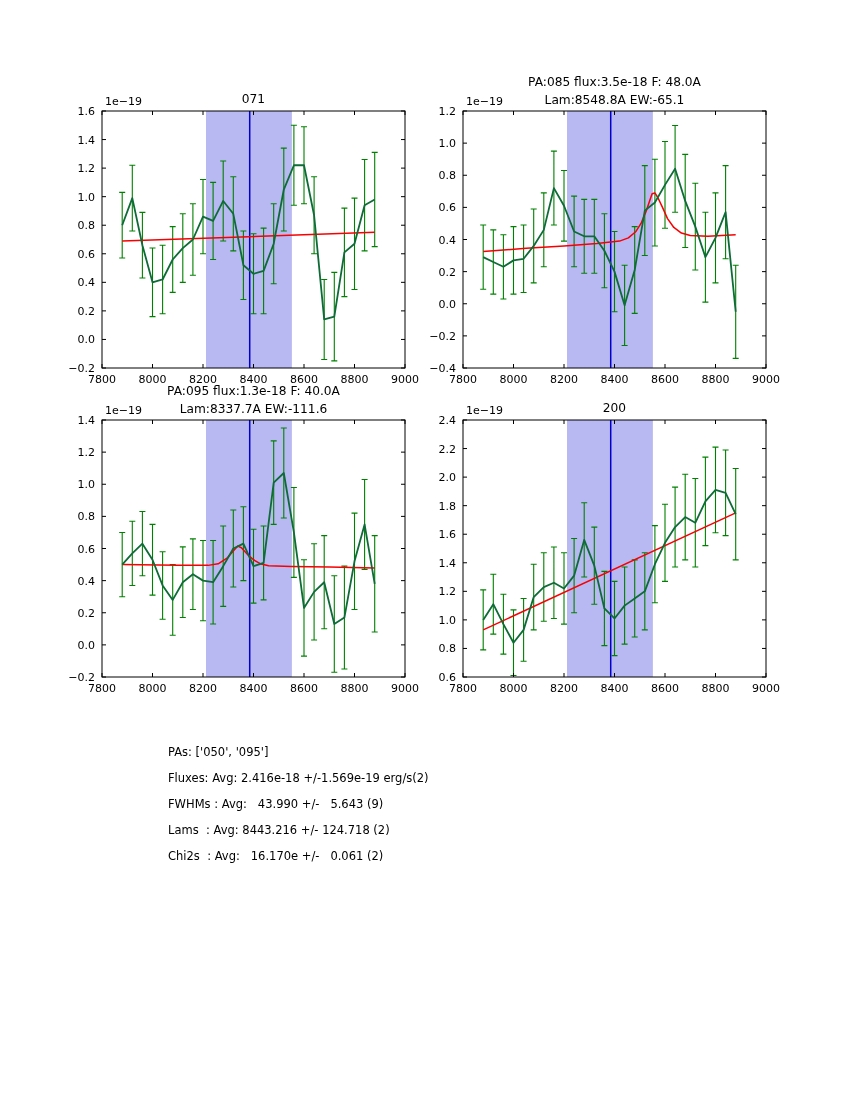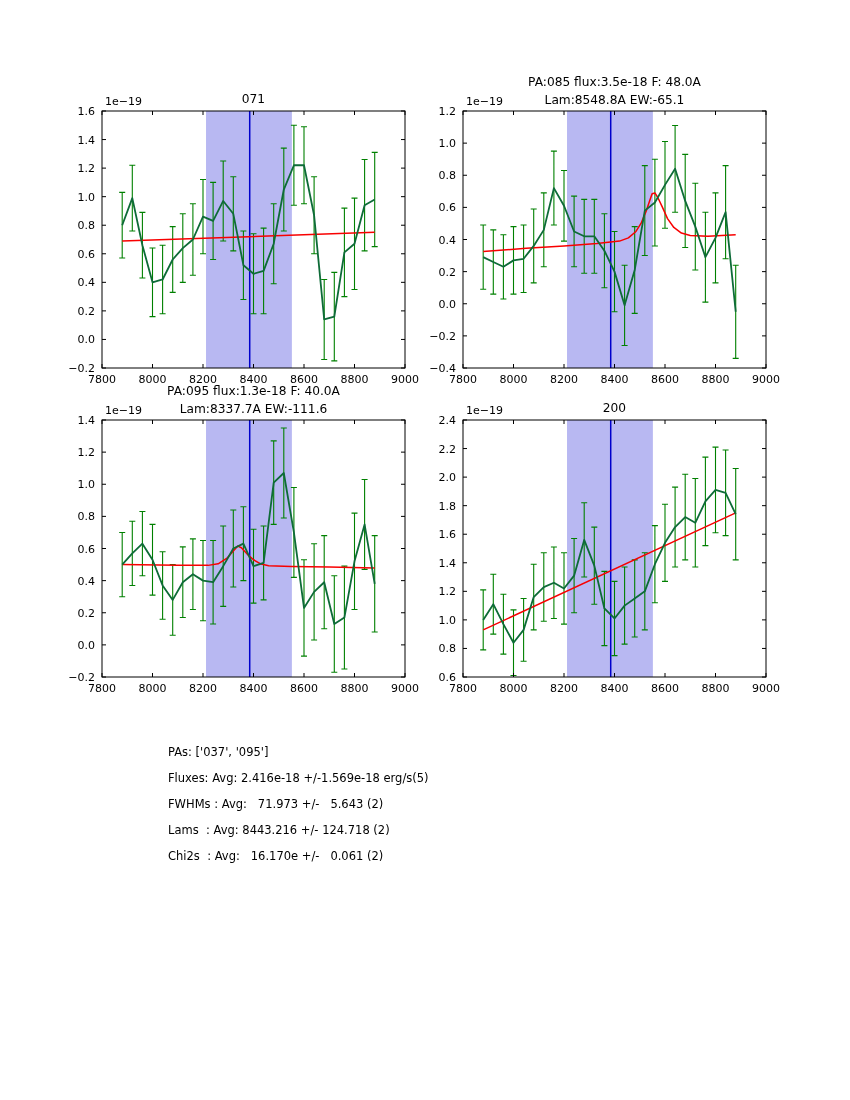--- a/index.html
+++ b/index.html
@@ -163,20 +163,20 @@
         <text x="51" y="147.67" text-anchor="end" font-size="11">1.8</text>
         <text x="51" y="119.11" text-anchor="end" font-size="11">2.0</text>
         <text x="51" y="90.56" text-anchor="end" font-size="11">2.2</text>
         <text x="51" y="62" text-anchor="end" font-size="11">2.4</text>
         <text x="61" y="52" font-size="11">1e−19</text>
         <text x="209.5" y="50" text-anchor="middle" font-size="12.2">200</text>
       </svg>
   </div>
 
   <div class="summary">
-    <div class="sline">PAs: ['037', '095']</div>
-    <div class="sline">Fluxes: Avg: 2.416e-18 +/-1.569e-18 erg/s(5)</div>
-    <div class="sline">FWHMs : Avg:   71.973 +/-   5.643 (2)</div>
+    <div class="sline">PAs: ['050', '095']</div>
+    <div class="sline">Fluxes: Avg: 2.416e-18 +/-1.569e-19 erg/s(2)</div>
+    <div class="sline">FWHMs : Avg:   43.990 +/-   5.643 (9)</div>
     <div class="sline">Lams  : Avg: 8443.216 +/- 124.718 (2)</div>
     <div class="sline">Chi2s  : Avg:   16.170e +/-   0.061 (2)</div>
   </div>
 
 </div>
 
 </body></html>

